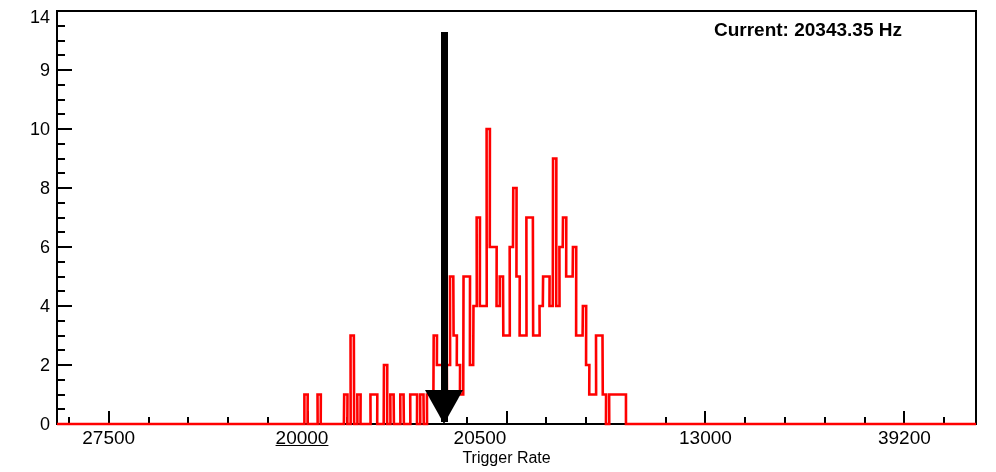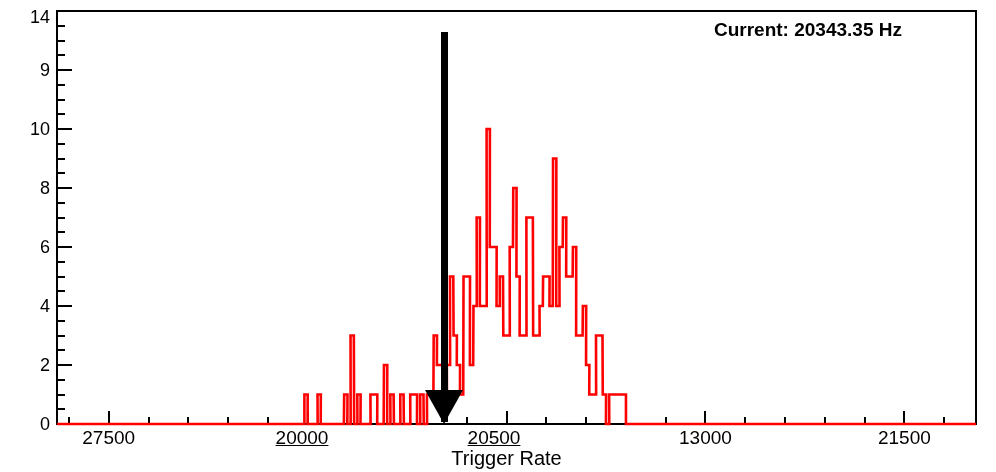--- a/index.html
+++ b/index.html
@@ -18,21 +18,21 @@
   .tick{position:absolute;background:#000;}
   .ytick-major{left:56px;width:16px;height:2px;}
   .ytick-minor{left:56px;width:9px;height:2px;}
   .xtick-major{top:411px;width:2px;height:14px;}
   .xtick-minor{top:417px;width:2px;height:8px;}
   .ylabel-wrap{position:absolute;left:0;width:50px;text-align:right;
                font-size:18px;line-height:18px;}
   .xlabel-tick{position:absolute;top:428px;font-size:19px;line-height:19px;
                text-align:center;white-space:nowrap;transform:translateX(-50%);}
 
-  #x-axis-title{position:absolute;top:450px;font-size:20px;line-height:16px;
+  #x-axis-title{position:absolute;top:450px;font-size:16px;line-height:16px;
                 text-align:center;white-space:nowrap;transform:translateX(-50%);}
 
   
   #current-label{position:absolute;font-weight:bold;font-size:19px;
                  line-height:19px;white-space:nowrap;}
 
   
   #marker-line{position:absolute;background:#000;width:7px;}
   #marker-head{position:absolute;width:0;height:0;
                border-left:19px solid transparent;
@@ -115,23 +115,23 @@
       <div class="tick xtick-minor" style="left: 744.255px;"></div>
       <div class="tick xtick-minor" style="left: 784.039px;"></div>
       <div class="tick xtick-minor" style="left: 823.823px;"></div>
       <div class="tick xtick-minor" style="left: 863.606px;"></div>
       <div class="tick xtick-major" style="left: 903.39px;"></div>
       <div class="tick xtick-minor" style="left: 943.173px;"></div>
     </div>
   <div id="x-labels">
       <div class="xlabel-tick" style="left: 108.719px;">27500</div>
       <div class="xlabel-tick" style="left: 302px; text-decoration: underline;">20000</div>
-      <div class="xlabel-tick" style="left: 494px; text-decoration: underline;">20500</div>
+      <div class="xlabel-tick" style="left: 480px;">20500</div>
       <div class="xlabel-tick" style="left: 705.472px;">13000</div>
-      <div class="xlabel-tick" style="left: 904.39px;">21500</div>
+      <div class="xlabel-tick" style="left: 904.39px;">39200</div>
     </div>
 
   <svg id="histo" viewBox="0 0 996 472" preserveAspectRatio="none">
       <path d="M 57 424 L 304.39400432900374 424 L 304.39400432900374 394.5 L 307.69603896103956 394.5 L 307.57668831168775 424 L 310.8787229437235 424 L 310.7593722943717 424 L 314.0614069264075 424 L 314.3398917748912 424 L 317.641926406927 424 L 317.52257575757517 394.5 L 320.824610389611 394.5 L 320.7052597402592 424 L 324.00729437229495 424 L 324.28577922077864 424 L 327.5878138528144 424 L 327.46846320346265 424 L 330.7704978354984 424 L 330.6511471861466 424 L 333.95318181818243 424 L 334.23166666666606 424 L 337.5337012987019 424 L 337.41435064935007 424 L 340.71638528138584 424 L 340.5970346320341 424 L 343.8990692640698 424 L 344.17755411255354 394.5 L 347.4795887445893 394.5 L 347.3602380952375 424 L 350.6622727272733 424 L 350.5429220779215 335.5 L 353.8449567099573 335.5 L 354.12344155844096 424 L 357.4254761904768 424 L 357.30612554112497 394.5 L 360.60816017316074 394.5 L 360.4888095238089 424 L 363.79084415584475 424 L 364.06932900432844 424 L 367.3713636363642 424 L 367.2520129870124 424 L 370.5540476190482 424 L 370.4346969696964 394.5 L 373.7367316017322 394.5 L 374.0152164502159 394.5 L 377.31725108225163 394.5 L 377.19790043289987 424 L 380.49993506493564 424 L 380.3805844155838 424 L 383.68261904761965 424 L 383.9611038961033 365 L 387.2631385281391 365 L 387.1437878787873 424 L 390.44582251082306 424 L 390.3264718614713 394.5 L 393.6285064935071 394.5 L 393.90699134199076 424 L 397.20902597402653 424 L 397.0896753246747 424 L 400.39170995671054 424 L 400.2723593073587 394.5 L 403.5743939393945 394.5 L 403.8528787878782 424 L 407.154913419914 424 L 407.0355627705622 424 L 410.33759740259796 424 L 410.21824675324615 394.5 L 413.520281385282 394.5 L 413.79876623376566 394.5 L 417.1008008658015 394.5 L 416.9814502164496 424 L 420.28348484848544 424 L 420.1641341991336 394.5 L 423.4661688311694 394.5 L 423.74465367965314 424 L 427.04668831168885 424 L 426.9273376623371 394.5 L 430.2293722943729 394.5 L 430.11002164502105 394.5 L 433.4120562770569 394.5 L 433.69054112554056 335.5 L 436.99257575757633 335.5 L 436.8732251082245 365 L 440.1752597402603 365 L 440.05590909090853 365 L 443.3579437229443 365 L 443.636428571428 394.5 L 446.93846320346375 394.5 L 446.819112554112 365 L 450.12114718614777 365 L 450.00179653679595 276.5 L 453.3038311688317 276.5 L 453.5823160173154 335.5 L 456.88435064935123 335.5 L 456.7649999999994 365 L 460.0670346320352 365 L 459.94768398268343 394.5 L 463.2497186147192 394.5 L 463.5282034632029 276.5 L 466.8302380952387 276.5 L 466.71088744588684 276.5 L 470.01292207792267 276.5 L 469.89357142857085 365 L 473.1956060606066 365 L 473.47409090909036 306 L 476.7761255411261 306 L 476.6567748917743 217.5 L 479.95880952381015 217.5 L 479.8394588744583 306 L 483.1414935064941 306 L 483.4199783549778 306 L 486.72201298701356 306 L 486.60266233766174 129 L 489.9046969696975 129 L 489.78534632034575 247 L 493.0873809523816 247 L 493.3658658008652 247 L 496.667900432901 247 L 496.5485497835492 306 L 499.850584415585 306 L 499.7312337662332 276.5 L 503.03326839826894 276.5 L 503.31175324675263 335.5 L 506.61378787878846 335.5 L 506.49443722943664 335.5 L 509.7964718614724 335.5 L 509.67712121212065 247 L 512.9791558441564 247 L 513.25764069264 188 L 516.5596753246759 188 L 516.4403246753241 276.5 L 519.74235930736 276.5 L 519.6230086580081 335.5 L 522.925043290044 335.5 L 523.2035281385276 335.5 L 526.5055627705633 335.5 L 526.3862121212114 217.5 L 529.6882467532473 217.5 L 529.5688961038954 217.5 L 532.8709307359313 217.5 L 533.149415584415 335.5 L 536.4514502164508 335.5 L 536.332099567099 335.5 L 539.6341341991348 335.5 L 539.514783549783 306 L 542.8168181818187 306 L 543.0953030303024 276.5 L 546.3973376623383 276.5 L 546.2779870129864 276.5 L 549.5800216450222 276.5 L 549.4606709956704 306 L 552.7627056277063 306 L 553.0411904761899 158.5 L 556.3432251082257 158.5 L 556.223874458874 306 L 559.5259090909096 306 L 559.406558441558 247 L 562.7085930735936 247 L 562.9870779220773 217.5 L 566.2891125541131 217.5 L 566.1697619047613 276.5 L 569.4717965367971 276.5 L 569.3524458874452 276.5 L 572.6544805194811 276.5 L 572.9329653679648 247 L 576.2350000000006 247 L 576.1156493506487 335.5 L 579.4176839826846 335.5 L 579.2983333333327 335.5 L 582.6003679653685 335.5 L 582.8788528138523 306 L 586.1808874458881 306 L 586.0615367965362 365 L 589.3635714285721 365 L 589.2442207792202 394.5 L 592.546255411256 394.5 L 592.8247402597397 394.5 L 596.1267748917755 394.5 L 596.0074242424237 335.5 L 599.3094588744594 335.5 L 599.1901082251077 335.5 L 602.4921428571434 335.5 L 602.7706277056271 394.5 L 606.0726623376629 394.5 L 605.9533116883111 424 L 609.2553463203469 424 L 609.1359956709952 394.5 L 612.4380303030309 394.5 L 612.7165151515146 394.5 L 616.0185497835503 394.5 L 615.8991991341986 394.5 L 619.2012337662344 394.5 L 619.0818831168825 394.5 L 622.3839177489184 394.5 L 622.6624025974021 394.5 L 625.9644372294377 394.5 L 625.9644372294377 424 L 976 424" fill="none" stroke="#ff0000" stroke-width="2.6" stroke-linejoin="miter"></path>
     </svg>
 
   <div id="marker-line" style="left: 441.233px; top: 31.65px; height: 390.35px;"></div>
   <div id="marker-head" style="left: 425.233px; top: 390px;"></div>
 
   <div id="current-label" style="left: 714px; top: 20px;">Current: 20343.35 Hz</div>

